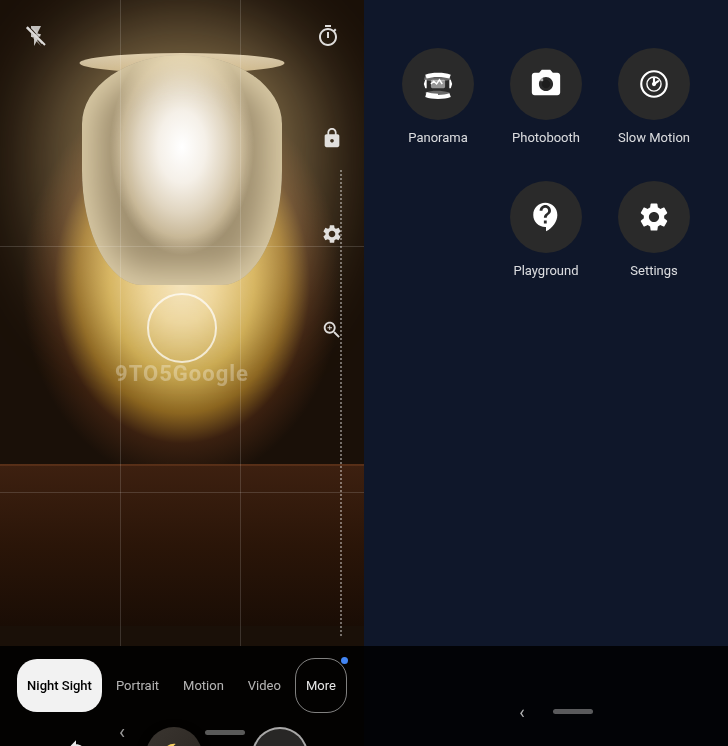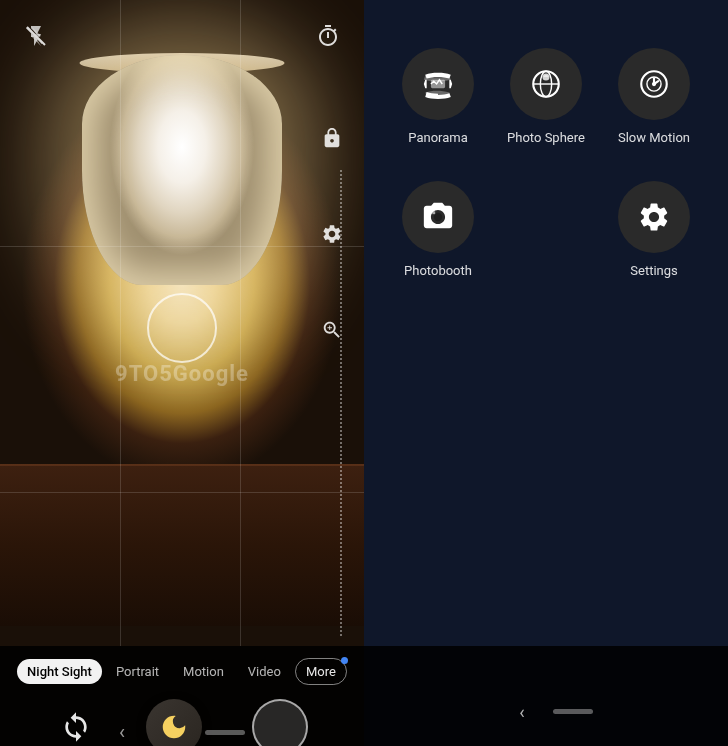--- a/index.html
+++ b/index.html
@@ -173,21 +173,21 @@
       display: flex;
       align-items: center;
       justify-content: center;
       gap: 4px;
       padding: 12px 8px 6px;
     }
 
     .mode-tab {
       color: rgba(255,255,255,0.7);
       font-size: 13px;
-      padding: 5px 10px;
+      padding: 19px 10px;
       border-radius: 20px;
       cursor: pointer;
       white-space: nowrap;
     }
 
     .mode-tab.active {
       background: rgba(255,255,255,0.95);
       color: #000;
       font-weight: 500;
     }
@@ -450,61 +450,57 @@
         <svg width="34" height="34" viewBox="0 0 24 24" fill="white">
           <path d="M20 6c-2.93.83-5.95 1.25-9 1.25S5.93 6.83 3 6L2 9c3.13.84 6.17 1.25 9.25 1.25S17.88 9.84 21 9l-1-3zM20 18c-2.93-.83-5.95-1.25-9-1.25S5.93 17.17 3 18l1 3c3.13-.84 6.17-1.25 9.25-1.25S17.88 20.16 21 21l-1-3z" opacity="0.3"></path>
           <path d="M4 9H3l-1 3 1 3h1V9zm16 0v6h1l1-3-1-3h-1zm-8-4.88C8.26 4.12 5.77 4.5 3 5.5l.96 2.7c2.45-.85 4.59-1.2 8.04-1.2s5.59.35 8.04 1.2L21 5.5c-2.77-1-5.26-1.38-9-1.38zm0 14.76c-3.45 0-5.59-.35-8.04-1.2L3 21.18c2.77 1 5.26 1.38 9 1.38s6.23-.38 9-1.38l-.96-2.7c-2.45.85-4.59 1.2-8.04 1.2z"></path>
           <rect x="7" y="9" width="10" height="6" rx="1" fill="rgba(255,255,255,0.5)"></rect>
           <path d="M7 12l2-2 2 2 2-3 2 3" stroke="white" stroke-width="1" fill="none"></path>
         </svg>
       </div>
       <span class="menu-label">Panorama</span>
     </div>
 
+
     <div class="menu-item">
       <div class="menu-icon-circle">
         <svg width="34" height="34" viewBox="0 0 24 24" fill="white">
-          <circle cx="12" cy="12" r="9" fill="none" stroke="white" stroke-width="1.5"></circle>
-          <ellipse cx="12" cy="12" rx="4" ry="9" fill="none" stroke="white" stroke-width="1"></ellipse>
-          <line x1="3" y1="12" x2="21" y2="12" stroke="white" stroke-width="1"></line>
-          <circle cx="12" cy="7" r="2.5" fill="white" opacity="0.8"></circle>
-          <path d="M10 7 Q12 4 14 7" fill="white" opacity="0.5"></path>
+          <path d="M20 4h-3.17L15 2H9L7.17 4H4c-1.1 0-2 .9-2 2v12c0 1.1.9 2 2 2h16c1.1 0 2-.9 2-2V6c0-1.1-.9-2-2-2zm-8 13c-2.76 0-5-2.24-5-5s2.24-5 5-5 5 2.24 5 5-2.24 5-5 5z"></path>
+          <circle cx="12" cy="12" r="3" fill="rgba(0,0,0,0.3)"></circle>
+          <path d="M8 8h2v2H8z" fill="rgba(255,255,255,0.6)"></path>
         </svg>
       </div>
-      <span class="menu-label">Photo Sphere</span>
+      <span class="menu-label">Photobooth</span>
     </div>
 
     <div class="menu-item">
       <div class="menu-icon-circle">
         <svg width="34" height="34" viewBox="0 0 24 24" fill="white">
           <circle cx="12" cy="12" r="9" fill="none" stroke="white" stroke-width="1.5"></circle>
           <circle cx="12" cy="12" r="5" fill="none" stroke="white" stroke-width="1"></circle>
           <circle cx="12" cy="12" r="1.5"></circle>
           <path d="M12 3v2M12 19v2M3 12h2M19 12h2"></path>
           <path d="M12 12 l3-2" stroke="white" stroke-width="1.5" stroke-linecap="round"></path>
           <path d="M12 12 l0-4" stroke="white" stroke-width="1.5" stroke-linecap="round"></path>
         </svg>
       </div>
       <span class="menu-label">Slow Motion</span>
     </div>
 
+
+    <div style="visibility:hidden;"></div>
+
     <div class="menu-item">
       <div class="menu-icon-circle">
         <svg width="34" height="34" viewBox="0 0 24 24" fill="white">
-          <path d="M20 4h-3.17L15 2H9L7.17 4H4c-1.1 0-2 .9-2 2v12c0 1.1.9 2 2 2h16c1.1 0 2-.9 2-2V6c0-1.1-.9-2-2-2zm-8 13c-2.76 0-5-2.24-5-5s2.24-5 5-5 5 2.24 5 5-2.24 5-5 5z"></path>
-          <circle cx="12" cy="12" r="3" fill="rgba(0,0,0,0.3)"></circle>
-          <path d="M8 8h2v2H8z" fill="rgba(255,255,255,0.6)"></path>
+          <path d="M11.5 2C6.81 2 3 5.81 3 10.5S6.81 19 11.5 19h.5v3c4.86-2.34 8-7 8-11.5C20 5.81 16.19 2 11.5 2zm1 14.5h-2v-2h2v2zm0-4h-2c0-3.25 3-3 3-5 0-1.1-.9-2-2-2s-2 .9-2 2h-2c0-2.21 1.79-4 4-4s4 1.79 4 4c0 2.5-3 2.75-3 5z"></path>
         </svg>
       </div>
-      <span class="menu-label">Photobooth</span>
-    </div>
-
-
-    <div style="visibility:hidden;"></div>
-
+      <span class="menu-label">Playground</span>
+    </div>
 
 
     <div class="menu-item">
       <div class="menu-icon-circle">
         <svg width="34" height="34" viewBox="0 0 24 24" fill="white">
           <path d="M19.14,12.94c0.04-0.3,0.06-0.61,0.06-0.94c0-0.32-0.02-0.64-0.07-0.94l2.03-1.58c0.18-0.14,0.23-0.41,0.12-0.61l-1.92-3.32c-0.12-0.22-0.37-0.29-0.59-0.22l-2.39,0.96c-0.5-0.38-1.03-0.7-1.62-0.94L14.4,2.81c-0.04-0.24-0.24-0.41-0.48-0.41h-3.84c-0.24,0-0.43,0.17-0.47,0.41L9.25,5.35C8.66,5.59,8.12,5.92,7.63,6.29L5.24,5.33c-0.22-0.08-0.47,0-0.59,0.22L2.74,8.87C2.62,9.08,2.66,9.34,2.86,9.48l2.03,1.58C4.84,11.36,4.8,11.69,4.8,12s0.02,0.64,0.07,0.94l-2.03,1.58c-0.18,0.14-0.23,0.41-0.12,0.61l1.92,3.32c0.12,0.22,0.37,0.29,0.59,0.22l2.39-0.96c0.5,0.38,1.03,0.7,1.62,0.94l0.36,2.54c0.05,0.24,0.24,0.41,0.48,0.41h3.84c0.24,0,0.44-0.17,0.47-0.41l0.36-2.54c0.59-0.24,1.13-0.56,1.62-0.94l2.39,0.96c0.22,0.08,0.47,0,0.59-0.22l1.92-3.32c0.12-0.22,0.07-0.47-0.12-0.61L19.14,12.94z M12,15.6c-1.98,0-3.6-1.62-3.6-3.6s1.62-3.6,3.6-3.6s3.6,1.62,3.6,3.6S13.98,15.6,12,15.6z"></path>
         </svg>
       </div>
       <span class="menu-label">Settings</span>
     </div>

